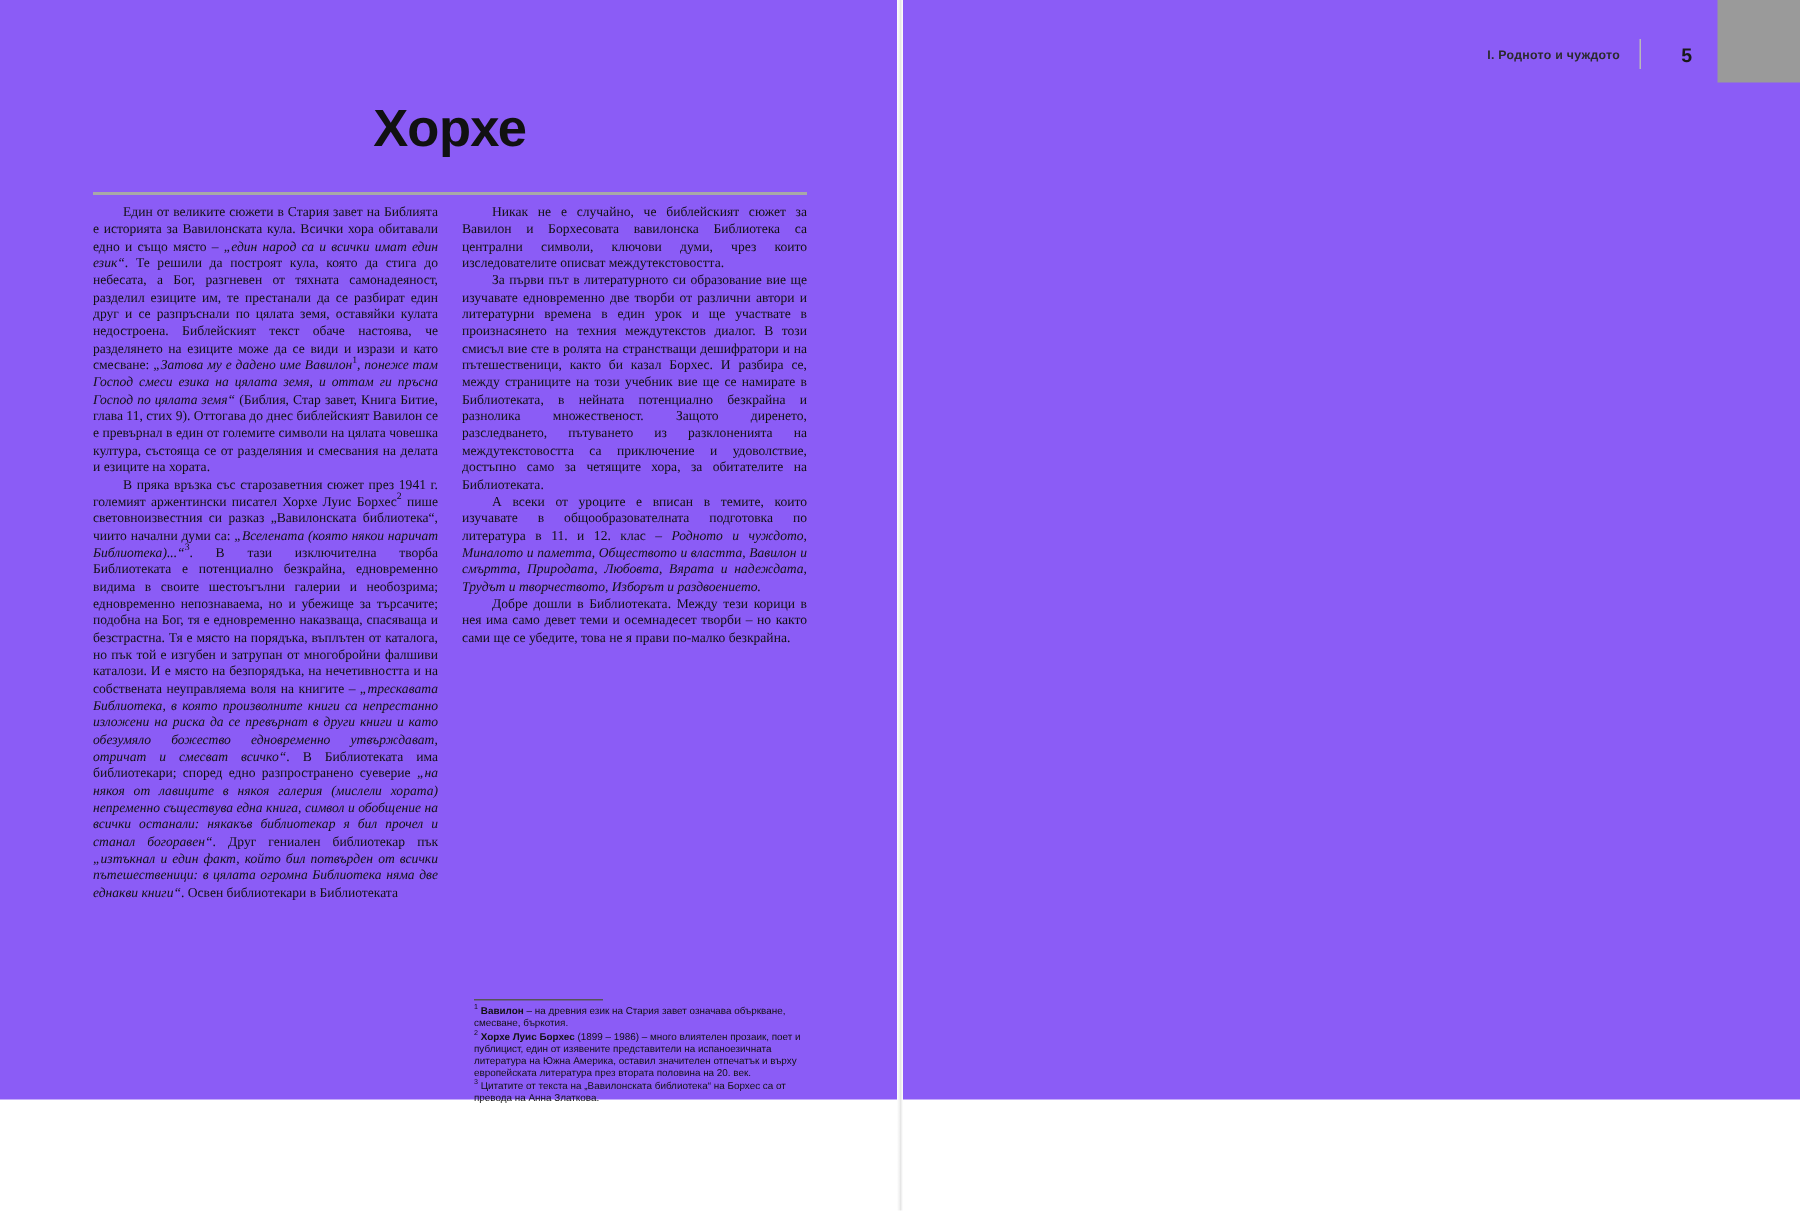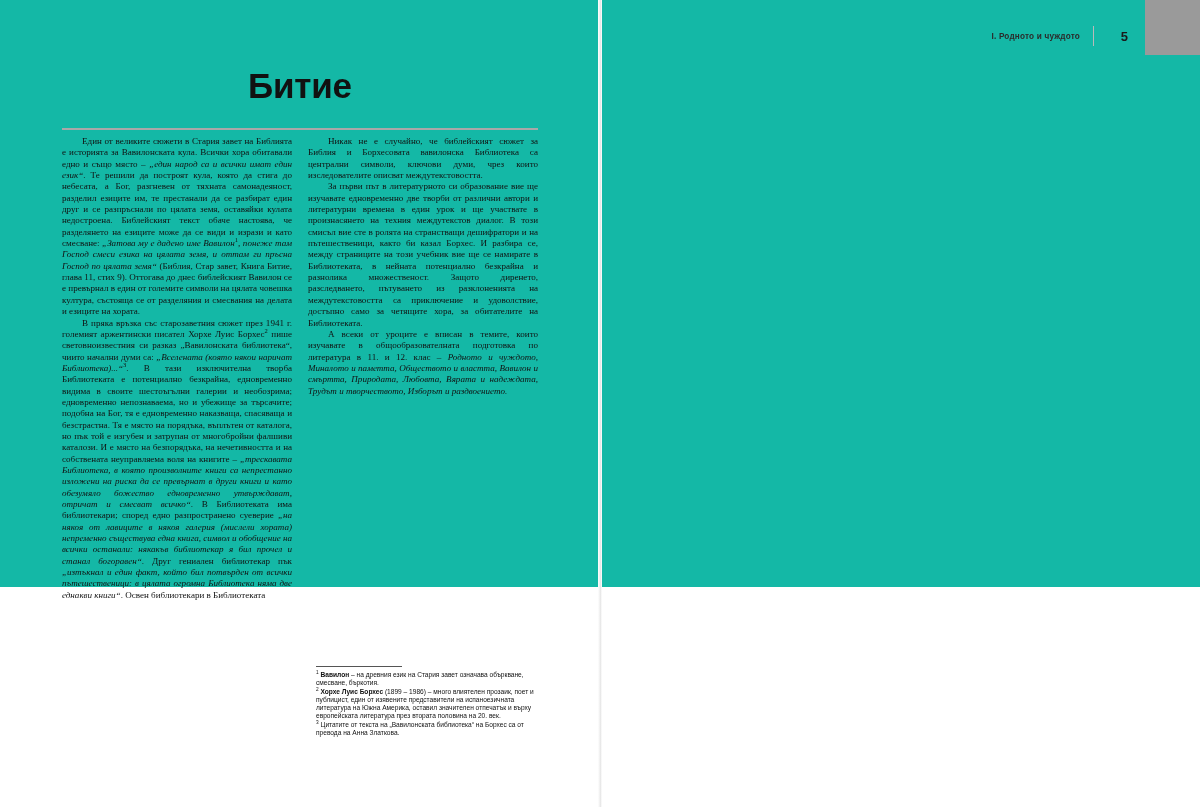--- a/index.html
+++ b/index.html
@@ -6,21 +6,21 @@
   body{
     width:1200px;height:807px;
     background:#ffffff;
     font-family:"Liberation Serif", serif;
     overflow:hidden;
     position:relative;
   }
   .spread{position:absolute;inset:0;display:flex;}
 
   
-  .page{position:relative;height:587px;background:#14b8a6;box-sizing:border-box;}
+  .page{position:relative;height:733px;background:#8b5cf6;box-sizing:border-box;}
   .page-left{width:600px;padding:0;}
   .page-right{width:600px;padding:0;border-left:0;}
 
   
   .gutter{
     position:absolute;left:598px;top:0;width:4px;height:807px;
     background:linear-gradient(to right,#ffffff,#efefef 45%,#e4e4e4 55%,#ffffff);
     z-index:5;
   }
 
@@ -94,43 +94,44 @@
   sup{font-size:72%;vertical-align:super;line-height:0;}
 </style>
 </head>
 <body>
 
 <div class="spread">
 
   <div class="page page-left">
 
     <div class="lt-wrap">
-      <div class="main-title">Битие</div>
+      <div class="main-title">Хорхе</div>
       <div class="title-rule"></div>
     </div>
 
     <div class="cols2" style="left:62px;top:136px;width:476px;">
 
       <div class="col">
         <p class="bodytext">
           Един от великите сюжети в Стария завет на Библията е историята за Вавилонската кула. Всички хора обитавали едно и също място – <span class="it">„един народ са и всички имат един език“</span>. Те решили да построят кула, която да стига до небесата, а Бог, разгневен от тяхната самонадеяност, разделил езиците им, те престанали да се разбират един друг и се разпръснали по цялата земя, оставяйки кулата недостроена. Библейският текст обаче настоява, че разделянето на езиците може да се види и изрази и като смесване: <span class="it">„Затова му е дадено име Вавилон</span><sup>1</sup><span class="it">, понеже там Господ смеси езика на цялата земя, и оттам ги пръсна Господ по цялата земя“</span> (Библия, Стар завет, Книга Битие, глава 11, стих 9). Оттогава до днес библейският Вавилон се е превърнал в един от големите символи на цялата човешка култура, състояща се от разделяния и смесвания на делата и езиците на хората.
         </p>
         <p class="bodytext">
           В пряка връзка със старозаветния сюжет през 1941 г. големият аржентински писател Хорхе Луис Борхес<sup>2</sup> пише световноизвестния си разказ „Вавилонската библиотека“, чиито начални думи са: <span class="it">„Вселената (която някои наричат Библиотека)...“</span><sup>3</sup>. В тази изключителна творба Библиотеката е потенциално безкрайна, едновременно видима в своите шестоъгълни галерии и необозрима; едновременно непознаваема, но и убежище за търсачите; подобна на Бог, тя е едновременно наказваща, спасяваща и безстрастна. Тя е място на порядъка, въплътен от каталога, но пък той е изгубен и затрупан от многобройни фалшиви каталози. И е място на безпорядъка, на нечетивността и на собствената неуправляема воля на книгите – <span class="it">„трескавата Библиотека, в която произволните книги са непрестанно изложени на риска да се превърнат в други книги и като обезумяло божество едновременно утвърждават, отричат и смесват всичко“</span>. В Библиотеката има библиотекари; според едно разпространено суеверие <span class="it">„на някоя от лавиците в някоя галерия (мислели хората) непременно съществува една книга, символ и обобщение на всички останали: някакъв библиотекар я бил прочел и станал богоравен“</span>. Друг гениален библиотекар пък <span class="it">„изтъкнал и един факт, който бил потвърден от всички пътешественици: в цялата огромна Библиотека няма две еднакви книги“</span>. Освен библиотекари в Библиотеката
         </p>
       </div>
 
       <div class="col">
-        <p class="bodytext">Никак не е случайно, че библейският сюжет за Библия и Борхесовата вавилонска Библиотека са централни символи, ключови думи, чрез които изследователите описват междутекстовостта.</p>
+        <p class="bodytext">Никак не е случайно, че библейският сюжет за Вавилон и Борхесовата вавилонска Библиотека са централни символи, ключови думи, чрез които изследователите описват междутекстовостта.</p>
         <p class="bodytext">
           За първи път в литературното си образование вие ще изучавате едновременно две творби от различни автори и литературни времена в един урок и ще участвате в произнасянето на техния междутекстов диалог. В този смисъл вие сте в ролята на странстващи дешифратори и на пътешественици, както би казал Борхес. И разбира се, между страниците на този учебник вие ще се намирате в Библиотеката, в нейната потенциално безкрайна и разнолика множественост. Защото диренето, разследването, пътуването из разклоненията на междутекстовостта са приключение и удоволствие, достъпно само за четящите хора, за обитателите на Библиотеката.
         </p>
         <p class="bodytext">
           А всеки от уроците е вписан в темите, които изучавате в общообразователната подготовка по литература в 11. и 12. клас – <span class="it">Родното и чуждото, Миналото и паметта, Обществото и властта, Вавилон и смъртта, Природата, Любовта, Вярата и надеждата, Трудът и творчеството, Изборът и раздвоението.</span>
         </p>
+        <p class="bodytext">Добре дошли в Библиотеката. Между тези корици в нея има само девет теми и осемнадесет творби – но както сами ще се убедите, това не я прави по-малко безкрайна.</p>
       </div>
     </div>
 
     <div style="position:absolute;left:316px;top:666px;width:222px;">
       <div class="fn-rule"></div>
       <div class="fn">
         <sup>1</sup> <b>Вавилон</b><span> – на древния език на Стария завет означава объркване, смесване, бъркотия.</span>
       </div>
       <div class="fn">
         <sup>2</sup> <b>Хорхе Луис Борхес</b><span> (1899 – 1986) – много влиятелен прозаик, поет и публицист, един от изявените представители на испаноезичната литература на Южна Америка, оставил значителен отпечатък и върху европейската литература през втората половина на 20. век.</span>

